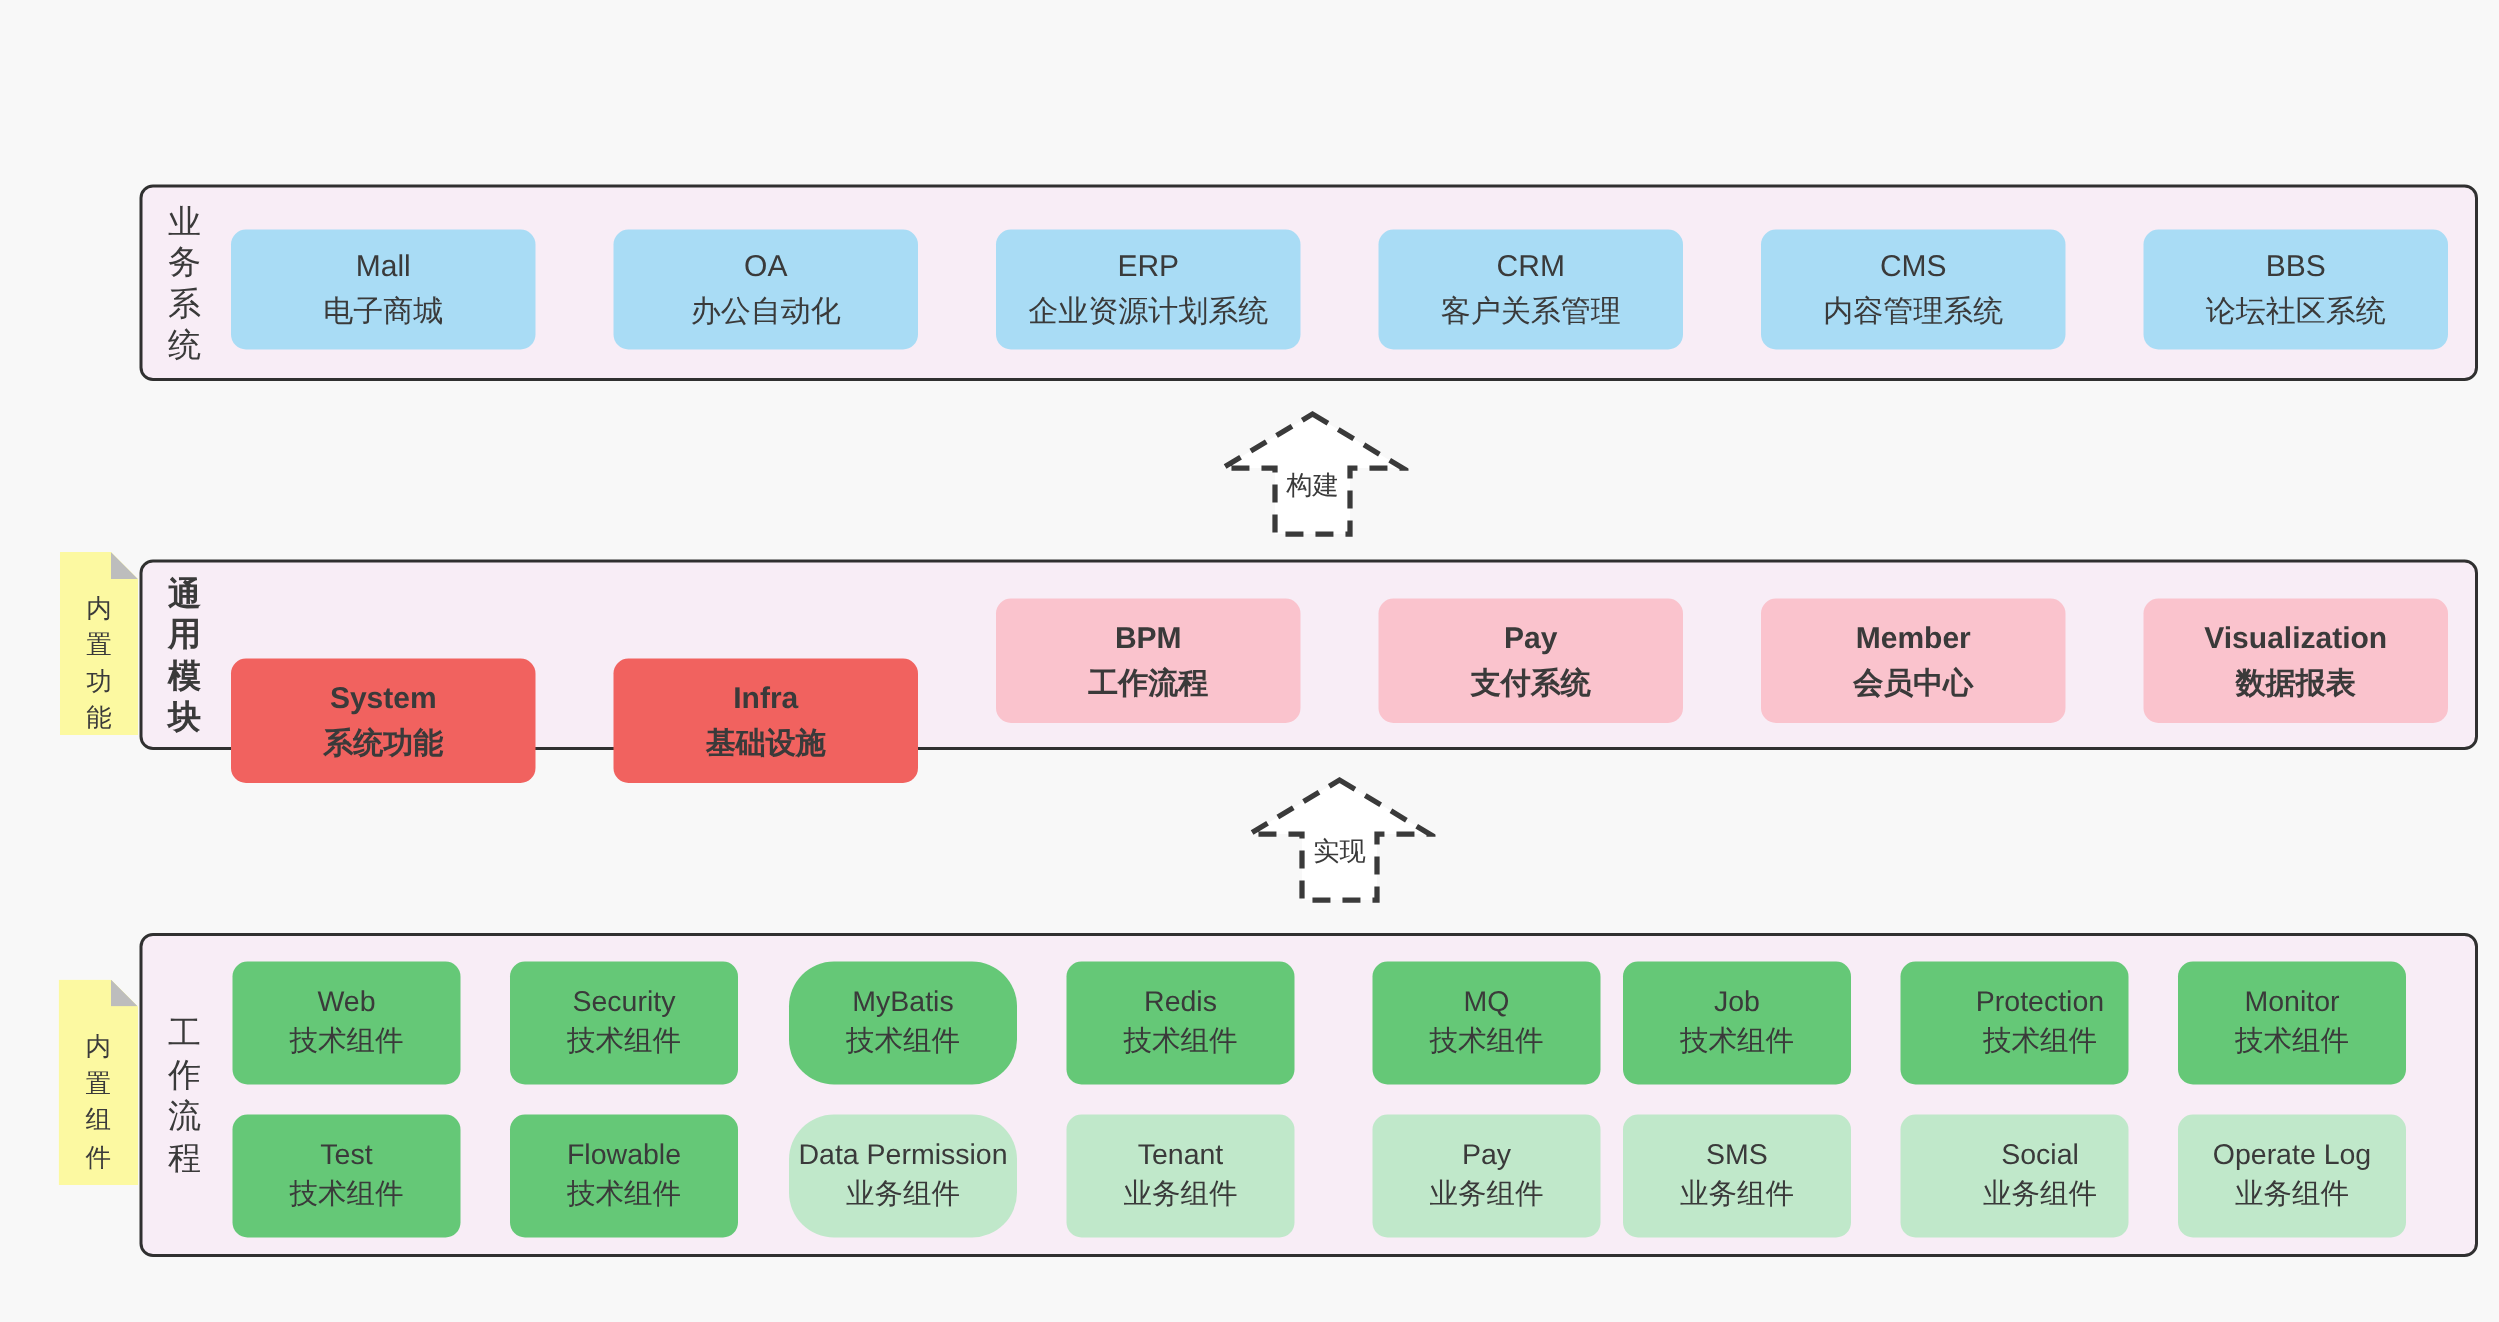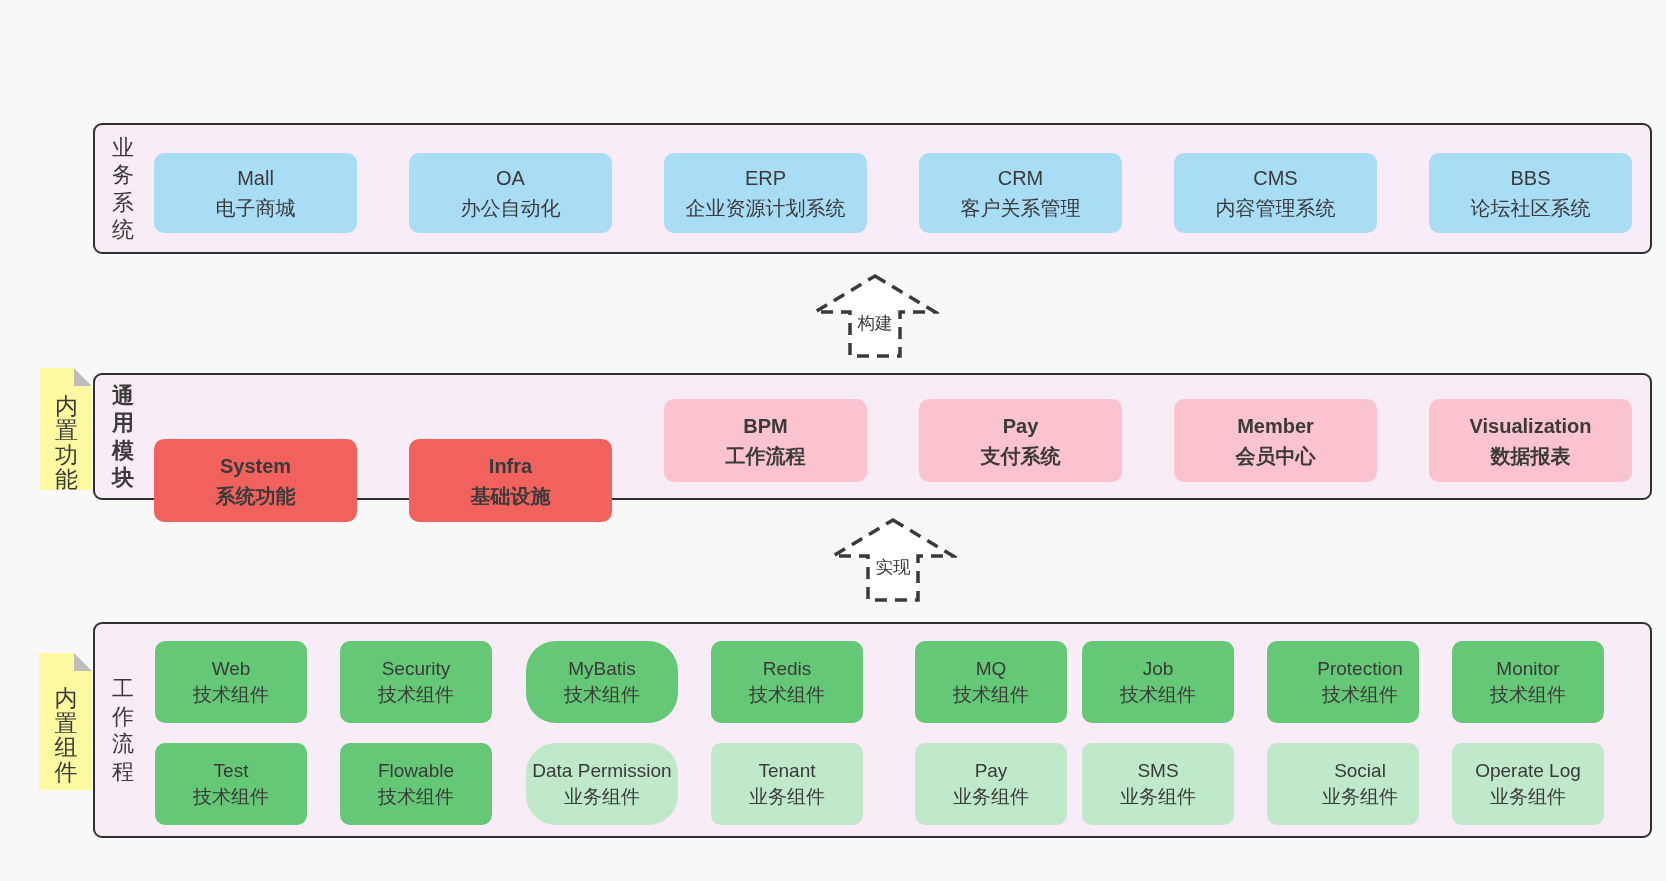--- a/index.html
+++ b/index.html
@@ -51,21 +51,21 @@
   
   .k1{left:60px;} .k2{left:245px;} .k3{left:431px;border-radius:30px;} .k4{left:616px;}
   .k5{left:804px;margin-left:16px;} .k6{left:987px;} .k7{left:1172px;padding-left:40px;} .k8{left:1357px;}
   .row1 .box{top:17px;}
   .row2 .box{top:119px;}
 
   .note{
     position:absolute; background:var(--note-yellow); z-index:1;
     clip-path:polygon(0 0, calc(100% - 18px) 0, 100% 18px, 100% 100%, 0 100%);
     display:flex; align-items:center; justify-content:center;
-    font-size:23px; line-height:24.5px; text-align:right; word-break:break-all;
+    font-size:17px; line-height:24.5px; text-align:center; word-break:break-all;
     padding-top:27px; color:#3a3a3a;
   }
   .note-text{width:24px;}
   .note .fold{
     position:absolute; top:0; right:0; width:18px; height:18px;
     background:var(--note-fold);
     clip-path:polygon(0 0, 100% 100%, 0 100%);
   }
   .note-modules{left:40px; top:368px; width:52px; height:122px;}
   .note-components{left:39px; top:653px; width:53px; height:137px;}

